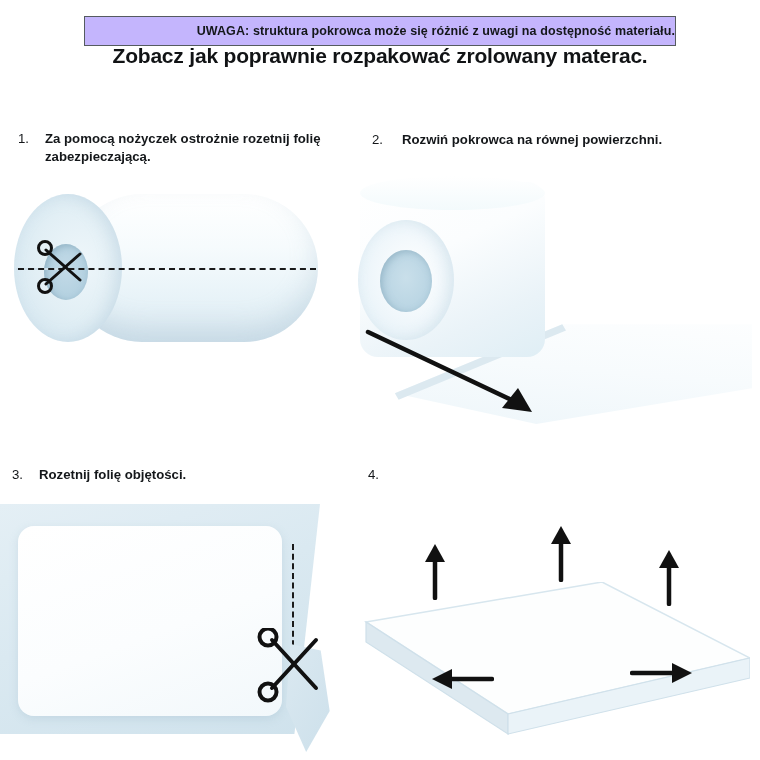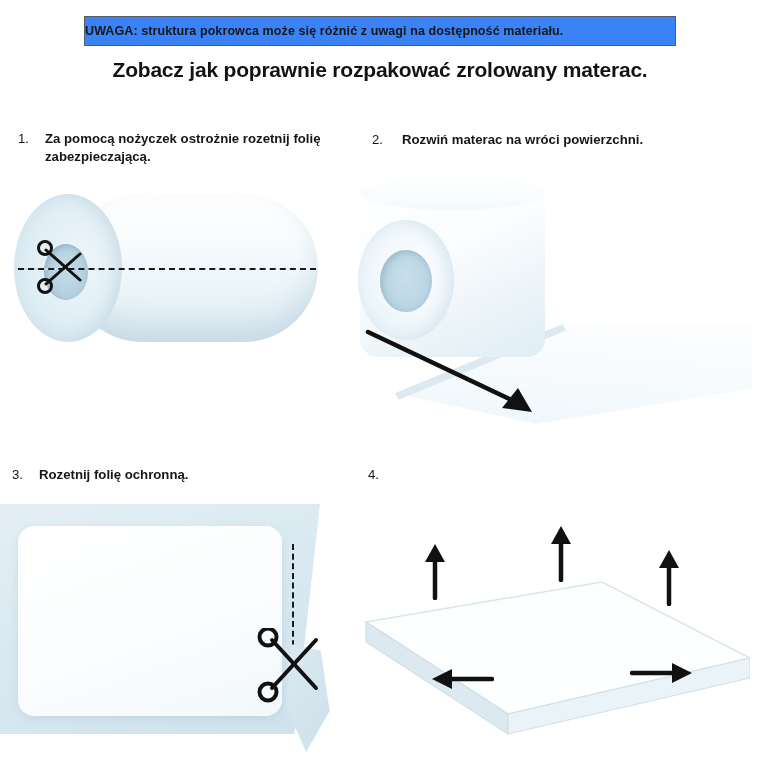--- a/index.html
+++ b/index.html
@@ -23,38 +23,38 @@
 
   
   .notice {
     position: absolute;
     left: 84px;
     top: 16px;
     width: 592px;
     height: 30px;
     box-sizing: border-box;
     border: 1px solid #555b60;
-    background: #3b82f6;
+    background: #c4b5fd;
     display: flex;
     align-items: center;
-    justify-content: flex-start;
+    justify-content: flex-end;
   }
   .notice-text {
     font-size: 12.5px;
     font-weight: bold;
     letter-spacing: 0.1px;
     color: #14171a;
     white-space: nowrap;
   }
 
   
   .heading {
     position: absolute;
     left: 0;
-    top: 58px;
+    top: 44px;
     width: 760px;
     text-align: center;
     font-size: 21px;
     font-weight: bold;
     color: #111315;
     letter-spacing: -0.2px;
   }
 
   
   .step-label {
@@ -239,26 +239,26 @@
 
   <div class="heading">Zobacz jak poprawnie rozpakować zrolowany materac.</div>
 
   <div class="step-label" id="step1-label">
     <span class="step-num">1.</span>
     <span class="step-text">Za pomocą nożyczek ostrożnie rozetnij folię zabezpieczającą.</span>
   </div>
 
   <div class="step-label" id="step2-label">
     <span class="step-num">2.</span>
-    <span class="step-text">Rozwiń materac na wróci powierzchni.</span>
+    <span class="step-text">Rozwiń pokrowca na równej powierzchni.</span>
   </div>
 
   <div class="step-label" id="step3-label">
     <span class="step-num">3.</span>
-    <span class="step-text">Rozetnij folię ochronną.</span>
+    <span class="step-text">Rozetnij folię objętości.</span>
   </div>
 
   <div class="step-label" id="step4-label">
     <span class="step-num">4.</span>
   </div>
 
   <div class="figure" id="fig1">
     <div class="cyl-body"></div>
     <div class="cyl-cap"></div>
     <div class="cyl-hole"></div>

